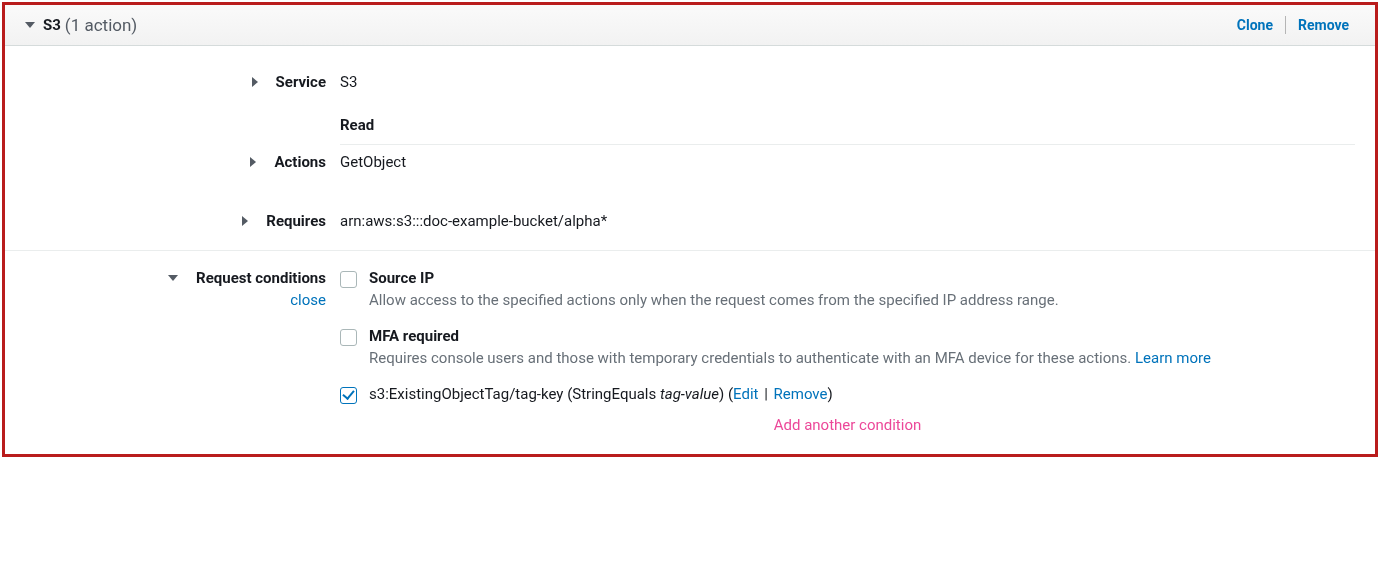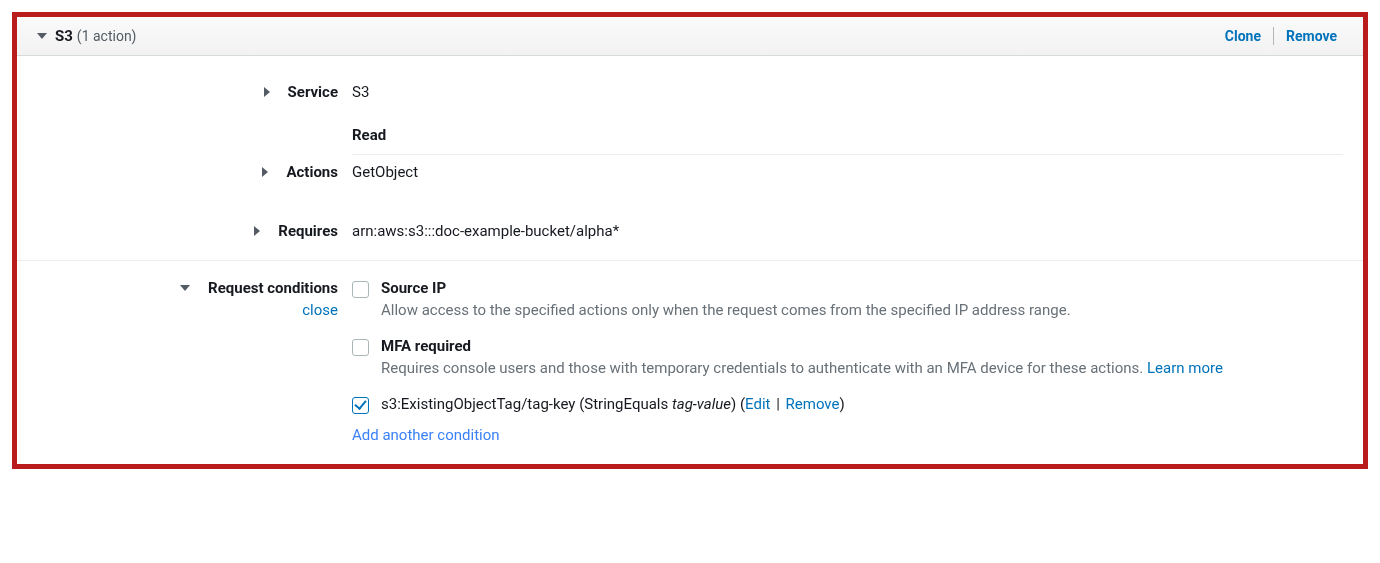--- a/index.html
+++ b/index.html
@@ -3,22 +3,22 @@
   <meta charset="utf-8">
   <style>
     * { box-sizing: border-box; margin: 0; padding: 0; }
     body {
       font-family: -apple-system, BlinkMacSystemFont, "Segoe UI", Roboto, "Helvetica Neue", Arial, sans-serif;
       font-size: 14px;
       color: #16191f;
       background: #fff;
     }
     .panel {
-      border: 5px solid #b91c1c;
-      margin: 12px;
+      border: 3px solid #b91c1c;
+      margin: 2px;
     }
     .panel-header {
       display: flex;
       align-items: center;
       padding: 10px 18px 10px 20px;
       background: linear-gradient(#fafafa, #f2f2f2);
       border-bottom: 1px solid #d5dbdb;
     }
     .panel-header .left {
       display: flex;
@@ -51,21 +51,21 @@
       border-left: 5px solid transparent;
       border-right: 5px solid transparent;
       border-top: 6px solid #545b64;
     }
     .caret-right {
       border-top: 5px solid transparent;
       border-bottom: 5px solid transparent;
       border-left: 6px solid #545b64;
     }
     .hdr-title { font-weight: 700; color: #16191f; font-size: 15px; }
-    .hdr-sub { color: #545b64; font-size: 14px; margin-left: 4px; }
+    .hdr-sub { color: #545b64; font-size: 17px; margin-left: 4px; }
     .body {
       padding: 16px 20px 20px 20px;
     }
     .row {
       display: flex;
       align-items: flex-end;
       padding: 10px 0 30px 0;
     }
     .row.tight { padding-bottom: 14px; }
     .label-col {
@@ -159,23 +159,24 @@
       border-width: 0 2px 2px 0;
       transform: rotate(40deg);
     }
     .cond-text { flex: 1; font-size: 15px; }
     .cond-title { font-weight: 700; color: #16191f; }
     .cond-desc { color: #687078; margin-top: 4px; }
     .link { color: #0073bb; cursor: pointer; }
     .cond-inline { color: #16191f; }
     .italic { font-style: italic; }
     .add-link {
-      color: #3b82f6;
-      font-size: 15px;
-      cursor: pointer;
+      color: #ec4899;
+      font-size: 15px;
+      cursor: pointer;
+      text-align: center;
     }
     .pipe { color: #16191f; margin: 0 2px; }
   </style>
 </head>
 <body>
 
 <div class="panel">
   <div class="panel-header">
     <div class="left">
       <span class="caret caret-down"></span>

